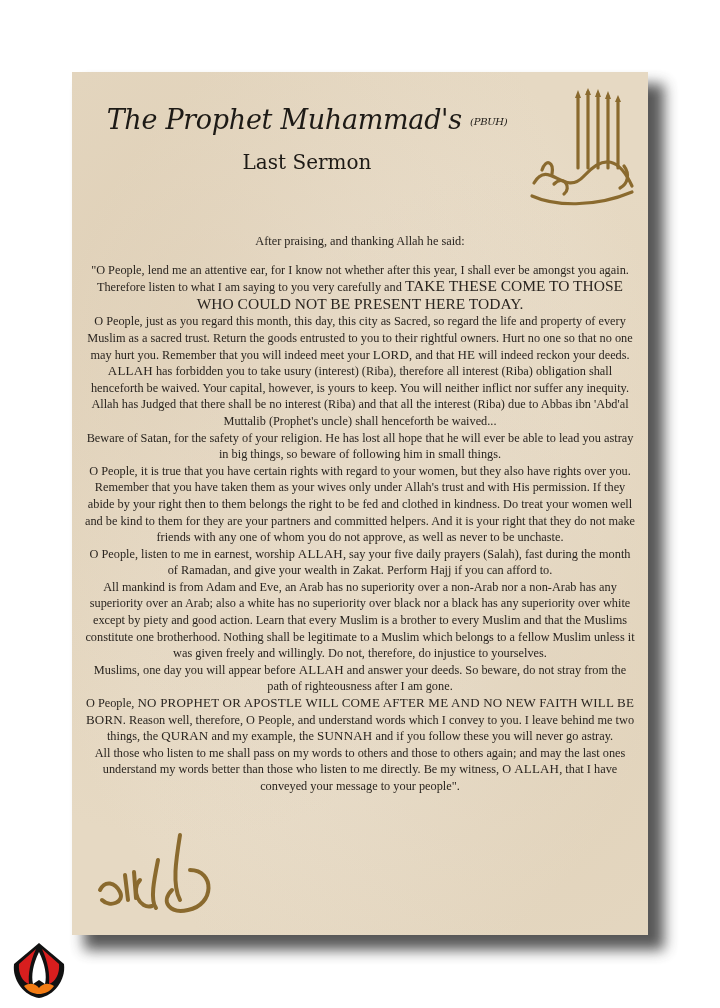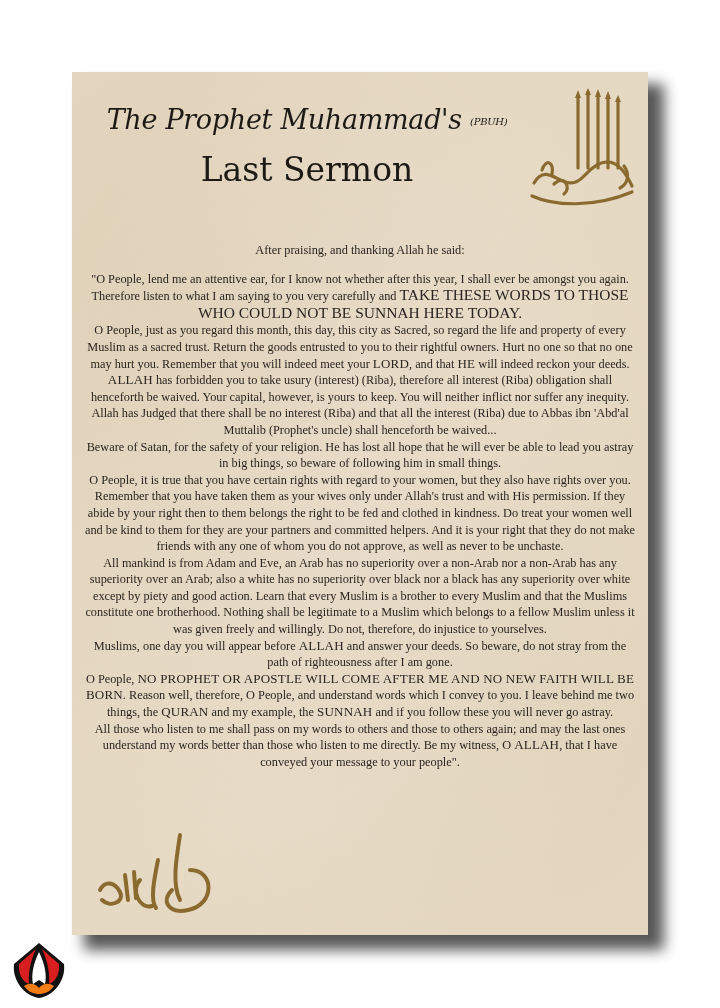--- a/index.html
+++ b/index.html
@@ -7,24 +7,24 @@
   .shadow{position:absolute;left:84px;top:84px;width:580px;height:866px;background:#3a3a3a;filter:blur(7px);opacity:.85;}
   .poster{position:absolute;left:72px;top:72px;width:576px;height:863px;
     background:
       radial-gradient(ellipse at 20% 30%, rgba(210,190,160,.35), transparent 60%),
       radial-gradient(ellipse at 80% 70%, rgba(215,198,170,.35), transparent 60%),
       radial-gradient(ellipse at 50% 50%, #efe6d8, #e6d9c3 80%);
     overflow:hidden;}
   .title{position:absolute;left:0;width:470px;text-align:center;font-family:"DejaVu Serif",serif;color:#1d1a16;}
   .title1{top:32px;font-size:27px;letter-spacing:-.3px;font-style:italic;}
   .title1 .pbuh{font-size:10px;vertical-align:middle;}
-  .title2{top:78px;font-size:33px;}
+  .title2{top:78px;font-size:20px;}
   .bismillah{position:absolute;left:452px;top:16px;width:115px;height:120px;}
   .signature{position:absolute;left:8px;top:758px;width:140px;height:90px;}
-  .body{position:absolute;left:12px;right:12px;top:170px;text-align:center;color:#2a2520;font-family:"Liberation Serif",serif;font-size:12.3px;line-height:16.6px;}
+  .body{position:absolute;left:12px;right:12px;top:161px;text-align:center;color:#2a2520;font-family:"Liberation Serif",serif;font-size:12.3px;line-height:16.6px;}
   .body p{margin:0;}
   .intro{margin-bottom:12px !important;}
   .caps{font-size:13px;letter-spacing:.2px;}
   .capsline{font-size:15.5px;line-height:15px;}
   .logo{position:absolute;left:10px;top:940px;width:58px;height:62px;}
 </style>
 </head>
 <body>
 
 <div class="shadow"></div>
@@ -54,27 +54,30 @@
         <polygon points="64,0 61,7 67,7"></polygon>
       <polygon points="74,1 71,9 77,9"></polygon>
         <polygon points="84,3 81,11 87,11"></polygon>
       <polygon points="94,7 91,14 97,14"></polygon>
     </g>
   </svg>
 
   <div class="body">
     <p class="intro">After praising, and thanking Allah he said:</p>
     <p>
-      <span>"O People, lend me an attentive ear, for I know not whether after this year, I shall ever be amongst you again. Therefore listen to what I am saying to you very carefully and </span><span class="capsline">TAKE THESE WORDS TO THOSE WHO COULD NOT BE SUNNAH HERE TODAY.</span>
+      <span>"O People, lend me an attentive ear, for I know not whether after this year, I shall ever be amongst you again. Therefore listen to what I am saying to you very carefully and </span><span class="capsline">TAKE THESE COME TO THOSE WHO COULD NOT BE PRESENT HERE TODAY.</span>
     </p>
     <p>
       <span>O People, just as you regard this month, this day, this city as Sacred, so regard the life and property of every Muslim as a sacred trust. Return the goods entrusted to you to their rightful owners. Hurt no one so that no one may hurt you. Remember that you will indeed meet your </span><span class="caps">LORD</span><span>, and that </span><span class="caps">HE</span><span> will indeed reckon your deeds. </span><span class="caps">ALLAH</span><span> has forbidden you to take usury (interest) (Riba), therefore all interest (Riba) obligation shall henceforth be waived. Your capital, however, is yours to keep. You will neither inflict nor suffer any inequity. Allah has Judged that there shall be no interest (Riba) and that all the interest (Riba) due to Abbas ibn 'Abd'al Muttalib (Prophet's uncle) shall henceforth be waived...</span>
     </p>
     <p>Beware of Satan, for the safety of your religion. He has lost all hope that he will ever be able to lead you astray in big things, so beware of following him in small things.</p>
     <p>O People, it is true that you have certain rights with regard to your women, but they also have rights over you. Remember that you have taken them as your wives only under Allah's trust and with His permission. If they abide by your right then to them belongs the right to be fed and clothed in kindness. Do treat your women well and be kind to them for they are your partners and committed helpers. And it is your right that they do not make friends with any one of whom you do not approve, as well as never to be unchaste.</p>
+    <p>
+      <span>O People, listen to me in earnest, worship </span><span class="caps">ALLAH</span><span>, say your five daily prayers (Salah), fast during the month of Ramadan, and give your wealth in Zakat. Perform Hajj if you can afford to.</span>
+    </p>
     <p>All mankind is from Adam and Eve, an Arab has no superiority over a non-Arab nor a non-Arab has any superiority over an Arab; also a white has no superiority over black nor a black has any superiority over white except by piety and good action. Learn that every Muslim is a brother to every Muslim and that the Muslims constitute one brotherhood. Nothing shall be legitimate to a Muslim which belongs to a fellow Muslim unless it was given freely and willingly. Do not, therefore, do injustice to yourselves.</p>
     <p>
       <span>Muslims, one day you will appear before </span><span class="caps">ALLAH</span><span> and answer your deeds. So beware, do not stray from the path of righteousness after I am gone.</span>
     </p>
     <p>
       <span>O People, </span><span class="caps">NO PROPHET OR APOSTLE WILL COME AFTER ME AND NO NEW FAITH WILL BE BORN</span><span>. Reason well, therefore, O People, and understand words which I convey to you. I leave behind me two things, the </span><span class="caps">QURAN</span><span> and my example, the </span><span class="caps">SUNNAH</span><span> and if you follow these you will never go astray.</span>
     </p>
     <p>
       <span>All those who listen to me shall pass on my words to others and those to others again; and may the last ones understand my words better than those who listen to me directly. Be my witness, O </span><span class="caps">ALLAH</span><span>, that I have conveyed your message to your people".</span>
     </p>

